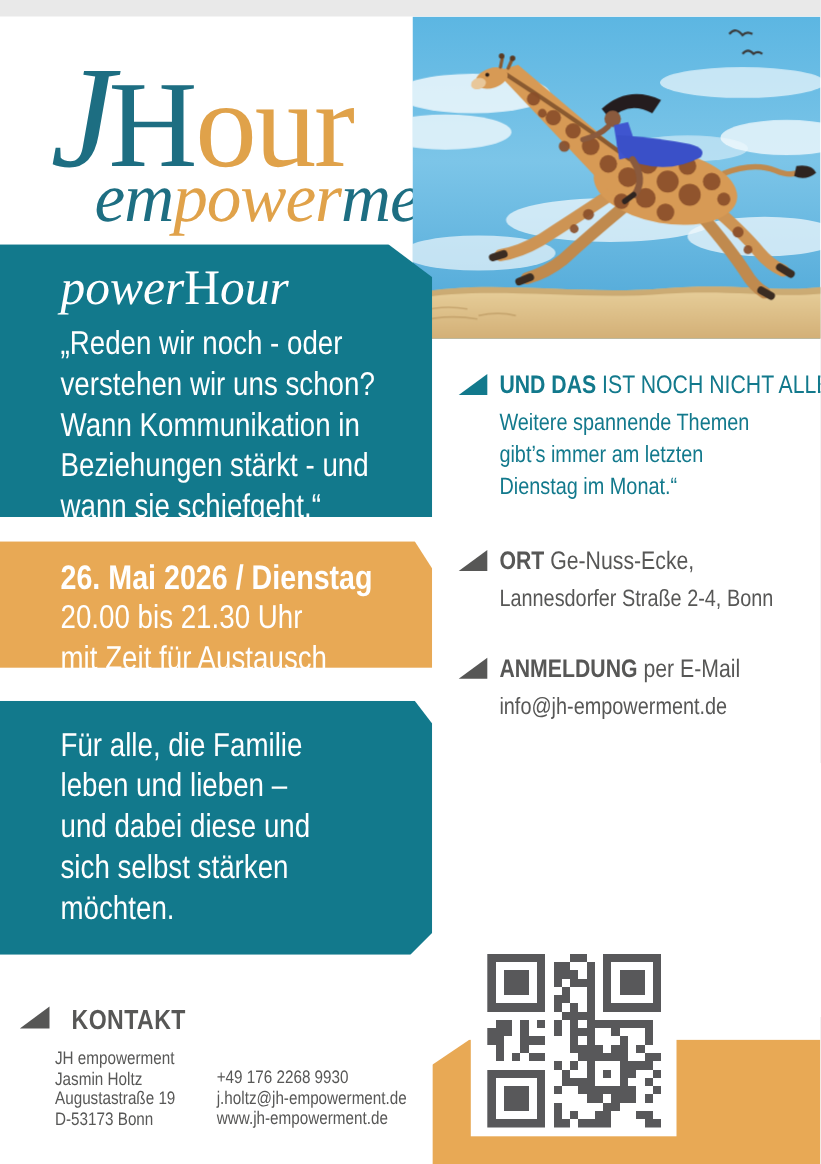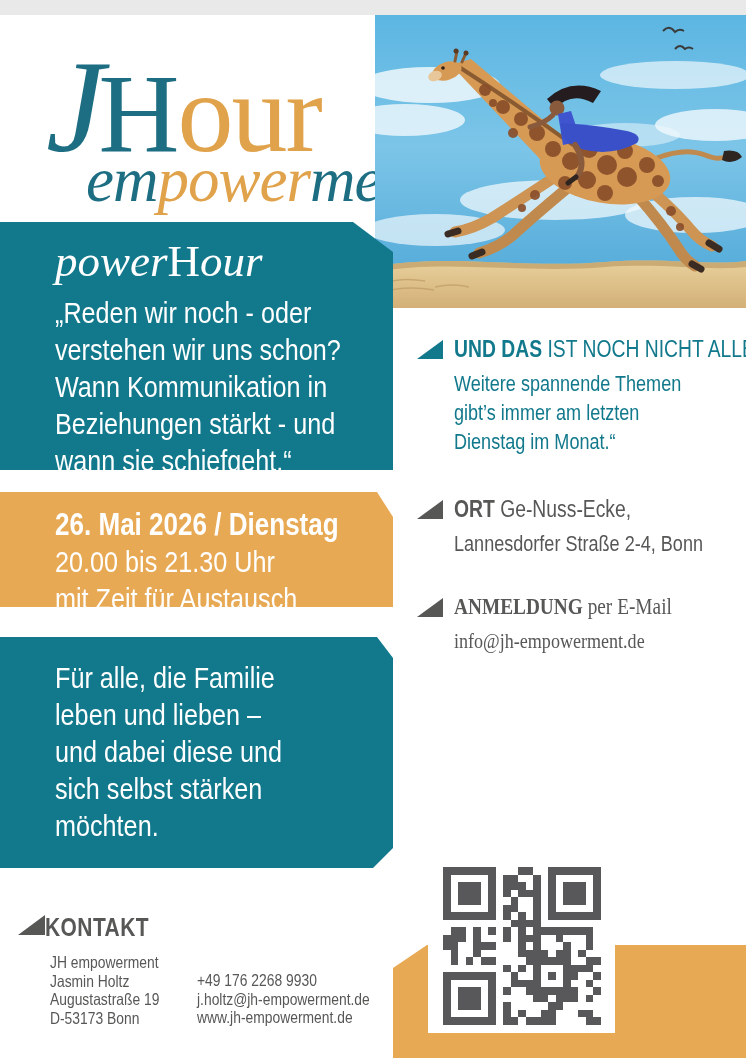--- a/index.html
+++ b/index.html
@@ -45,21 +45,21 @@
   .sec { position:absolute; left:417px; display:flex; gap:11px; z-index:2; }
   .tri { width:0; height:0; border-bottom:19px solid var(--gray,#575756);
          border-left:26px solid transparent; margin-top:4px; flex:0 0 auto; }
   .sec.teal .tri { border-bottom-color:var(--teal,#12798c); }
   .sec.teal .sec-label, .sec.teal .sec-lines p { color:var(--teal,#12798c); }
   .sec-label { font-size:23px; margin:0; white-space:nowrap; color:var(--gray,#575756); }
   .sec-label b { font-weight:700; }
   .sec-lines { margin-top:7px; }
   .sec-lines p { font-size:21.5px; line-height:29px; margin:0; white-space:nowrap; color:var(--gray,#575756); }
   
-  .kontakt-head { position:absolute; left:18px; top:898px; display:flex; gap:0; z-index:2; }
+  .kontakt-head { position:absolute; left:18px; top:898px; display:flex; gap:20px; z-index:2; }
   .kontakt-head .tri { border-bottom-width:20px; border-left-width:27px; margin-top:2px; }
   .kontakt-label { font-size:25px; font-weight:700; margin:0; letter-spacing:0.5px; }
   .addr { position:absolute; left:50px; top:938px; z-index:2; }
   .addr p, .contactcol p { font-size:16.5px; line-height:18.5px; margin:0; white-space:nowrap; }
   .contactcol { position:absolute; left:197px; top:956px; z-index:2; }
   
   .band { position:absolute; left:393px; top:930px; width:353px; height:128px;
     background:var(--orange,#e8a955); z-index:1;
     clip-path:polygon(34px 0,353px 0,353px 128px,0 128px,0 23px); }
   .qrbox { position:absolute; left:428px; top:843px; width:187px; height:175px;
@@ -222,21 +222,21 @@
   <div class="sec" style="top:481px;">
     <div class="tri"></div>
     <div class="cz">
       <p class="sec-label"><b>ORT</b><span> Ge-Nuss-Ecke,</span></p>
       <div class="sec-lines">
         <p>Lannesdorfer Straße 2-4, Bonn</p>
       </div>
     </div>
   </div>
 
-  <div class="sec" style="top:579px;font-family:Liberation Serif, serif;">
+  <div class="sec" style="top:579px;">
     <div class="tri"></div>
     <div class="cz">
       <p class="sec-label"><b>ANMELDUNG</b><span> per E-Mail</span></p>
       <div class="sec-lines">
         <p>info@jh-empowerment.de</p>
       </div>
     </div>
   </div>
 
 

